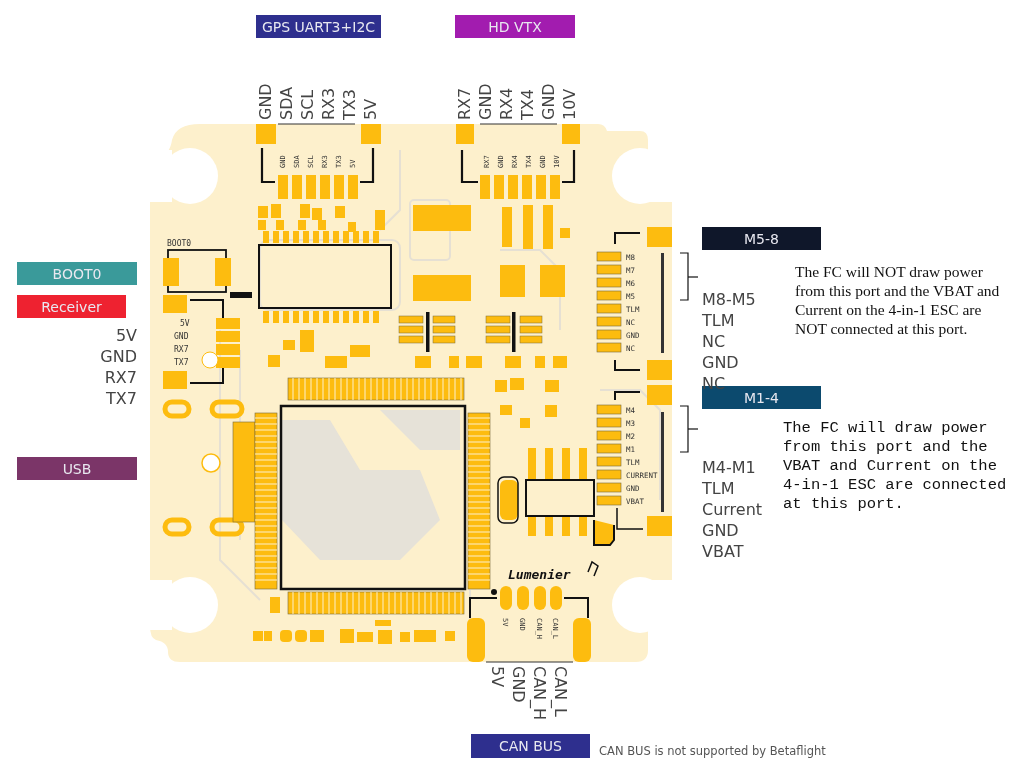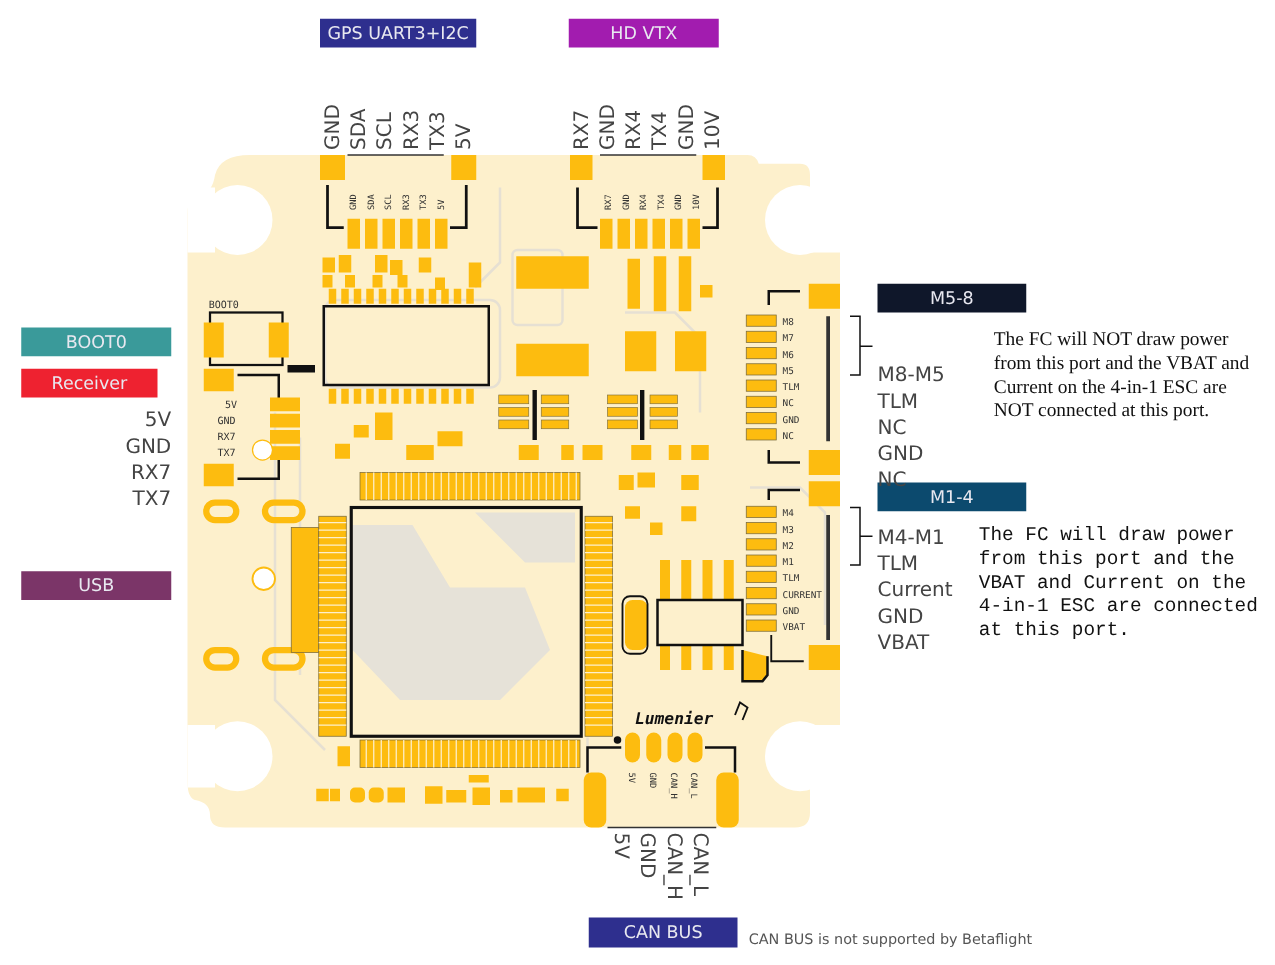--- a/index.html
+++ b/index.html
@@ -368,21 +368,21 @@
 <div style="position:absolute;left:702px;top:266px;margin-top:23px;">
   <div class="pinlabel-l" style="position:static;">M8-M5</div>
   <div class="pinlabel-l" style="position:static;">TLM</div>
   <div class="pinlabel-l" style="position:static;">NC</div>
   <div class="pinlabel-l" style="position:static;">GND</div>
   <div class="pinlabel-l" style="position:static;">NC</div>
 </div>
 <div class="note" style="left:781px;top:262px;width:215px;margin-left:14px;">The FC will NOT draw power from this port and the VBAT and Current on the 4-in-1 ESC are NOT connected at this port.</div>
 
 <div style="position:absolute;left:702px;top:419px;">
-  <div class="pinlabel-l" style="position:static;">M4-M1</div>
+  <div class="pinlabel-l" style="position:static;margin-top:38px;">M4-M1</div>
   <div class="pinlabel-l" style="position:static;">TLM</div>
   <div class="pinlabel-l" style="position:static;">Current</div>
   <div class="pinlabel-l" style="position:static;">GND</div>
   <div class="pinlabel-l" style="position:static;">VBAT</div>
 </div>
 <div class="note" style="left:783px;top:419px;width:230px;font-family:Liberation Mono, monospace;">The FC will draw power from this port and the VBAT and Current on the 4-in-1 ESC are connected at this port.</div>
 
 <div>
   <div class="vlabel-down" style="left:487px;top:666px;">5V</div>
   <div class="vlabel-down" style="left:508px;top:666px;">GND</div>

